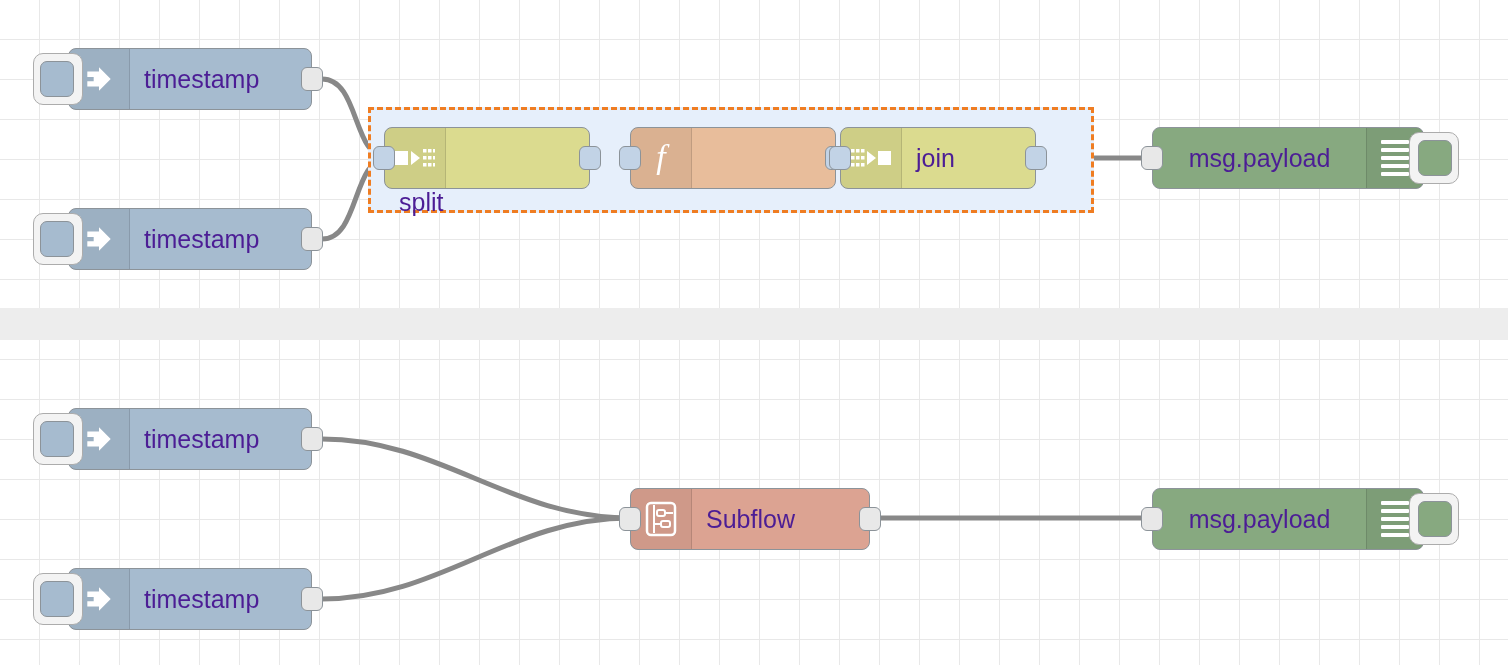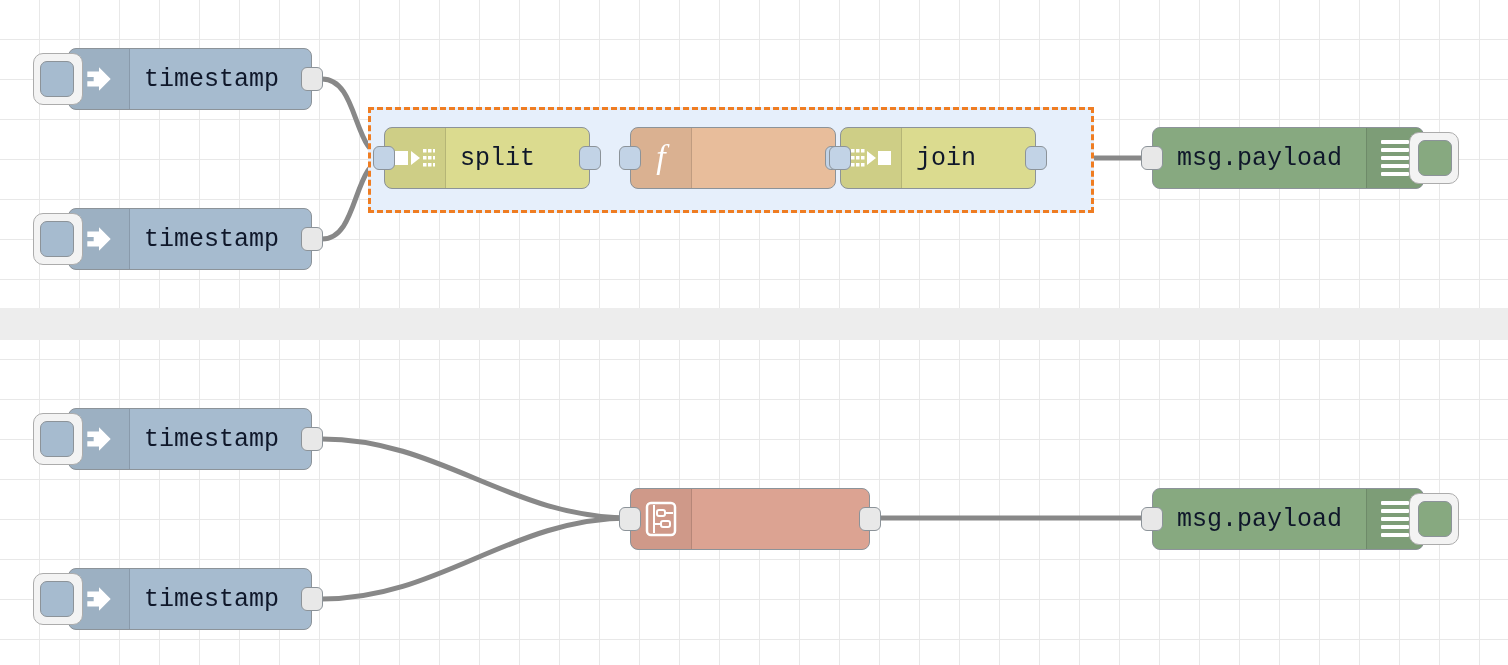--- a/index.html
+++ b/index.html
@@ -72,23 +72,22 @@
     border-top-left-radius: 6px;
     border-bottom-left-radius: 6px;
     background: rgba(0,0,0,0.06);
   }
   .node-label {
     flex: 1 1 auto;
     display: flex;
     align-items: center;
     padding: 0 14px;
     font-size: 25px;
-    color: #0f172a;
+    color: #4c1d95;
     white-space: nowrap;
-    font-family: Liberation Mono, monospace;
   }
   .node-label.center {
     justify-content: center;
     text-align: right;
   }
 
   
   .port {
     position: absolute;
     width: 22px;
@@ -213,21 +212,21 @@
           <svg class="glyph" viewBox="0 0 32 32" width="34" height="34">
             <path fill="#ffffff" d="M5 9 h11 v-4 l11 11 -11 11 v-4 h-11 v-5 h6 v-4 h-6 z"></path>
           </svg>
         </div>
         <div class="node-label">timestamp</div>
         <div class="inject-btn">
           <div class="knob" style="background: rgb(166, 187, 207);"></div>
         </div>
         <div class="port out"></div>
       </div>
-      <div class="node" style="left: 384px; top: 127px; width: 206px; background: rgb(219, 219, 143); border-color: rgb(140, 147, 153);">
+      <div class="node" style="left: 384px; top: 127px; width: 206px; background: rgb(219, 219, 143); border-color: rgb(140, 147, 153); flex-direction: column;">
         <div class="node-icon-box">
           <svg class="glyph" viewBox="0 0 40 24" width="40" height="24">
             <rect x="0" y="5" width="13" height="14" fill="#ffffff"></rect>
             <path d="M16 5 L25 12 L16 19 Z" fill="#ffffff"></path>
             <rect x="28" y="3" width="3.5" height="3.5" fill="#ffffff"></rect>
             <rect x="33" y="3" width="3.5" height="3.5" fill="#ffffff"></rect>
             <rect x="38" y="3" width="3.5" height="3.5" fill="#ffffff"></rect>
             <rect x="28" y="10" width="3.5" height="3.5" fill="#ffffff"></rect>
             <rect x="33" y="10" width="3.5" height="3.5" fill="#ffffff"></rect>
             <rect x="38" y="10" width="3.5" height="3.5" fill="#ffffff"></rect>
@@ -311,20 +310,21 @@
       <div class="node" style="left: 630px; top: 488px; width: 240px; background: rgb(220, 163, 146); border-color: rgb(140, 147, 153);">
         <div class="node-icon-box">
           <svg class="glyph" viewBox="0 0 32 36" width="32" height="36">
             <rect x="2" y="2" width="28" height="32" rx="4" fill="none" stroke="#ffffff" stroke-width="2.5"></rect>
             <path d="M9 4 L9 32" stroke="#ffffff" stroke-width="2"></path>
             <rect x="12" y="9" width="8" height="6" rx="2" fill="none" stroke="#ffffff" stroke-width="2"></rect>
             <rect x="16" y="20" width="9" height="6" rx="2" fill="none" stroke="#ffffff" stroke-width="2"></rect>
             <path d="M20 12 L28 12 M9 23 L16 23" stroke="#ffffff" stroke-width="2" fill="none"></path>
           </svg>
         </div>
+        <div class="node-label">Subflow</div>
         <div class="port in"></div>
         <div class="port out"></div>
       </div>
       <div class="node" style="left: 1152px; top: 488px; width: 272px; background: rgb(135, 169, 128); border-color: rgb(140, 147, 153);">
         <div class="node-label center">msg.payload</div>
         <div class="debug-strip">
           <i></i>
           <i></i>
           <i></i>
           <i></i>

